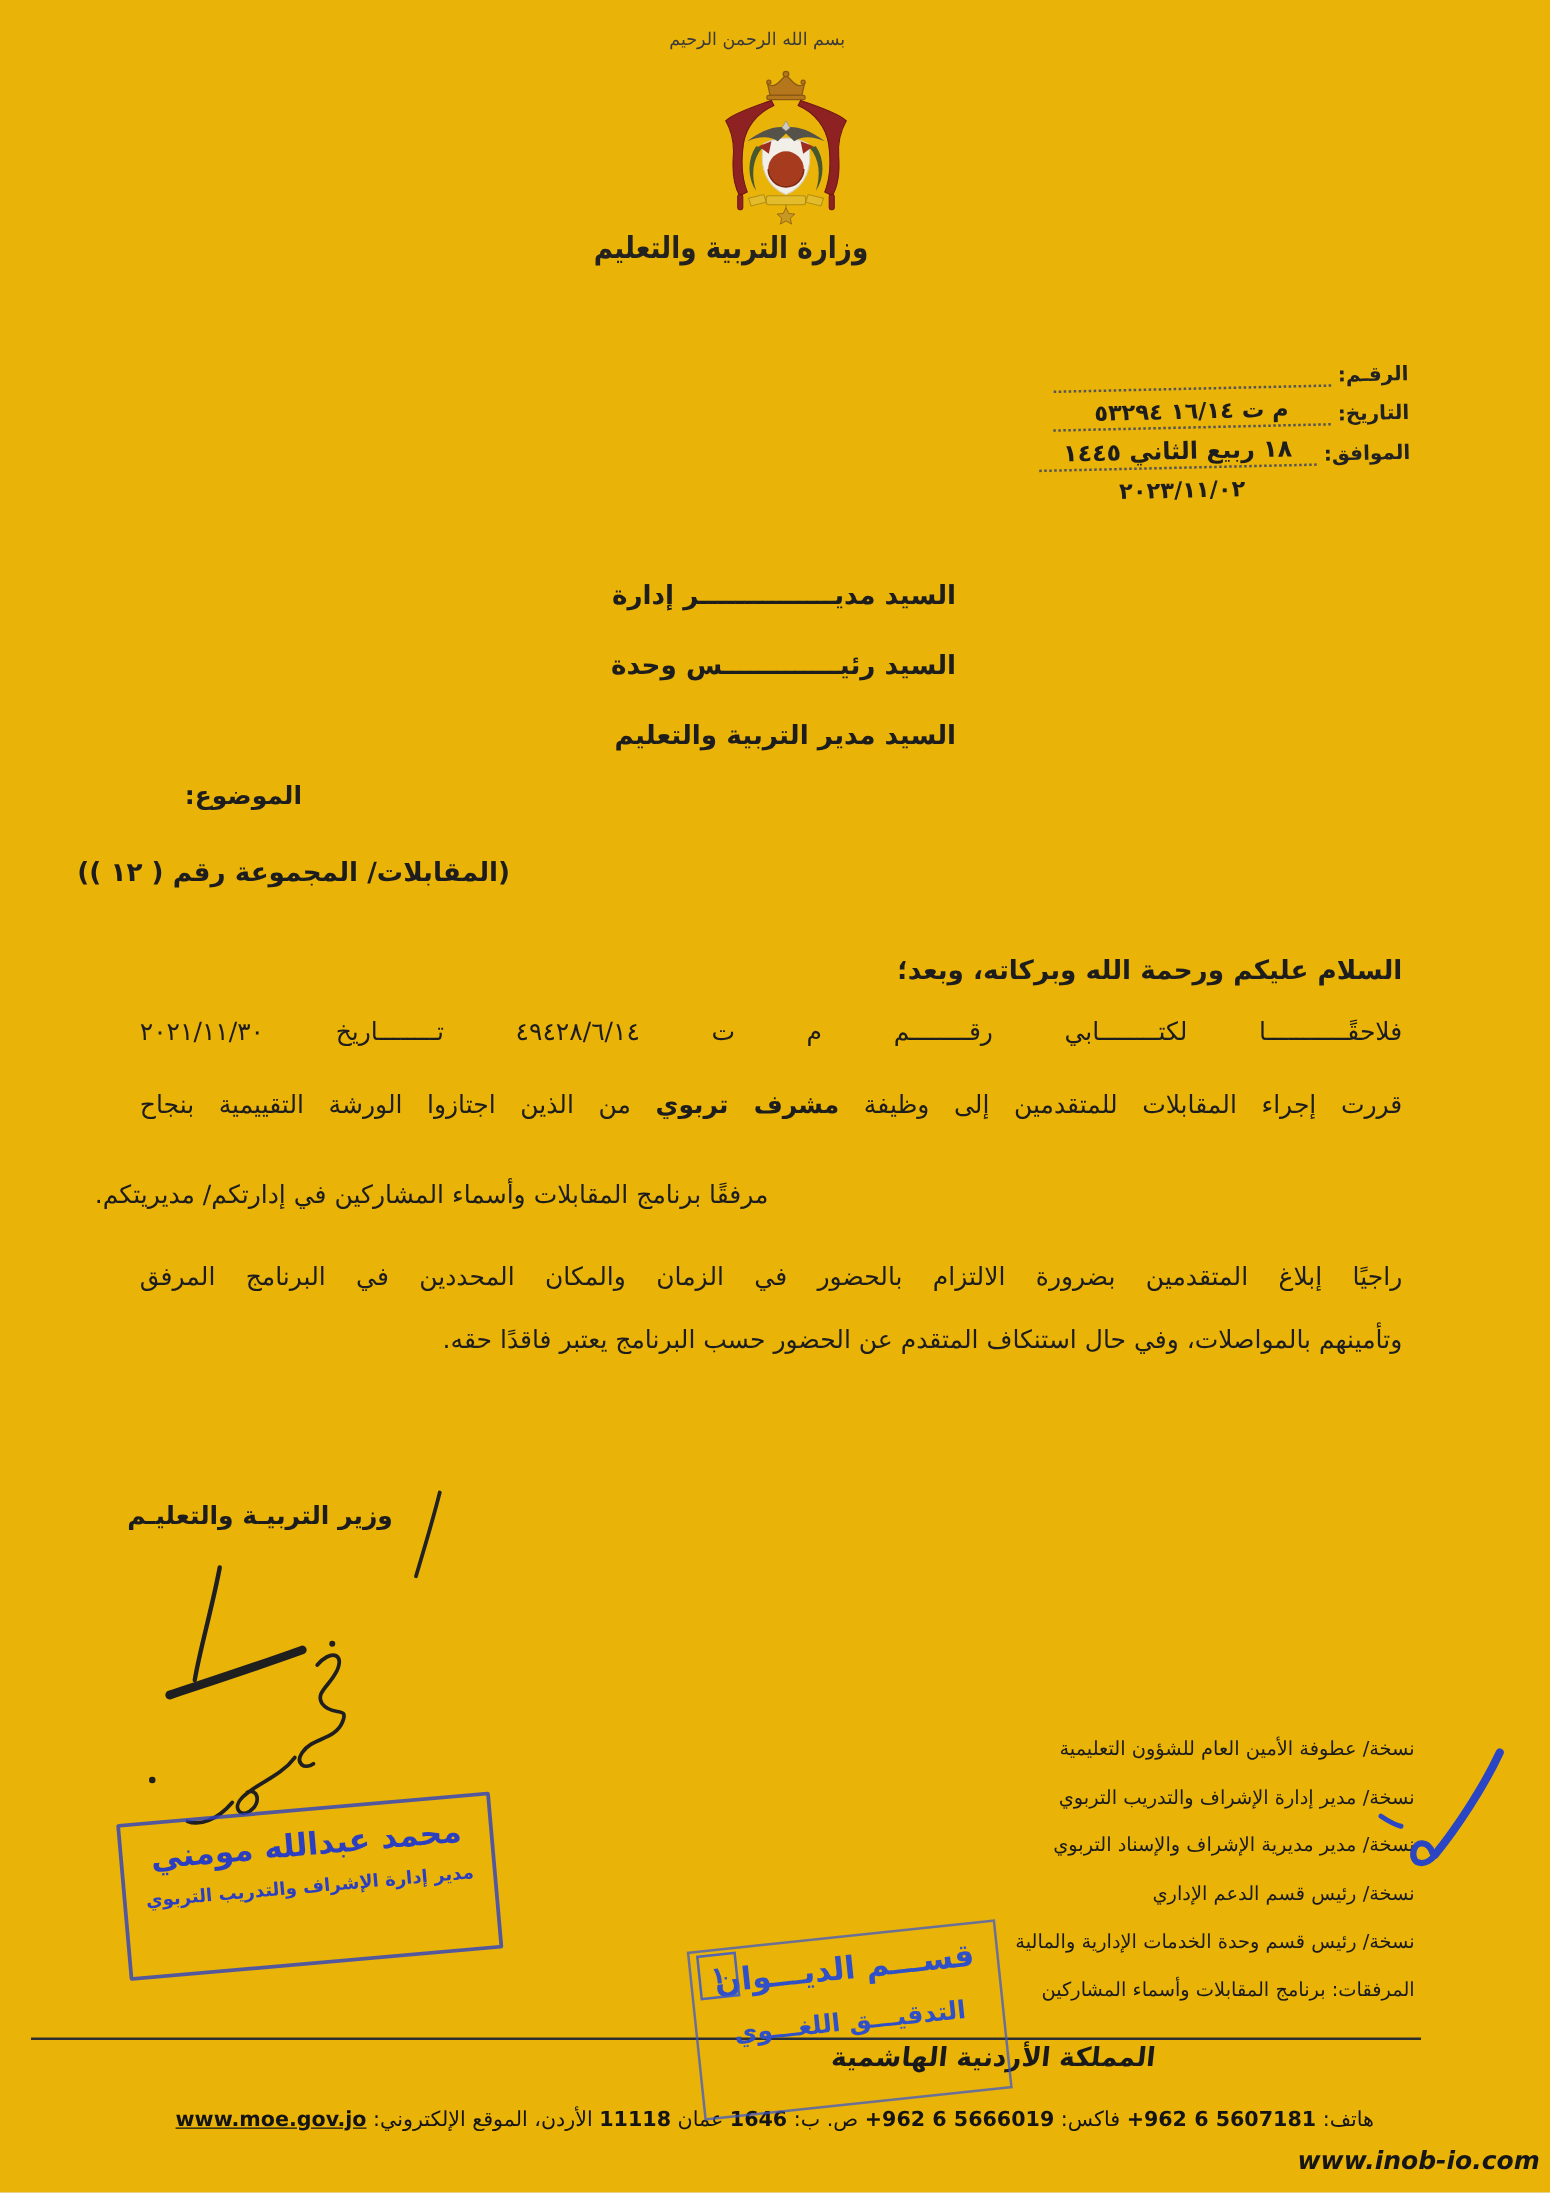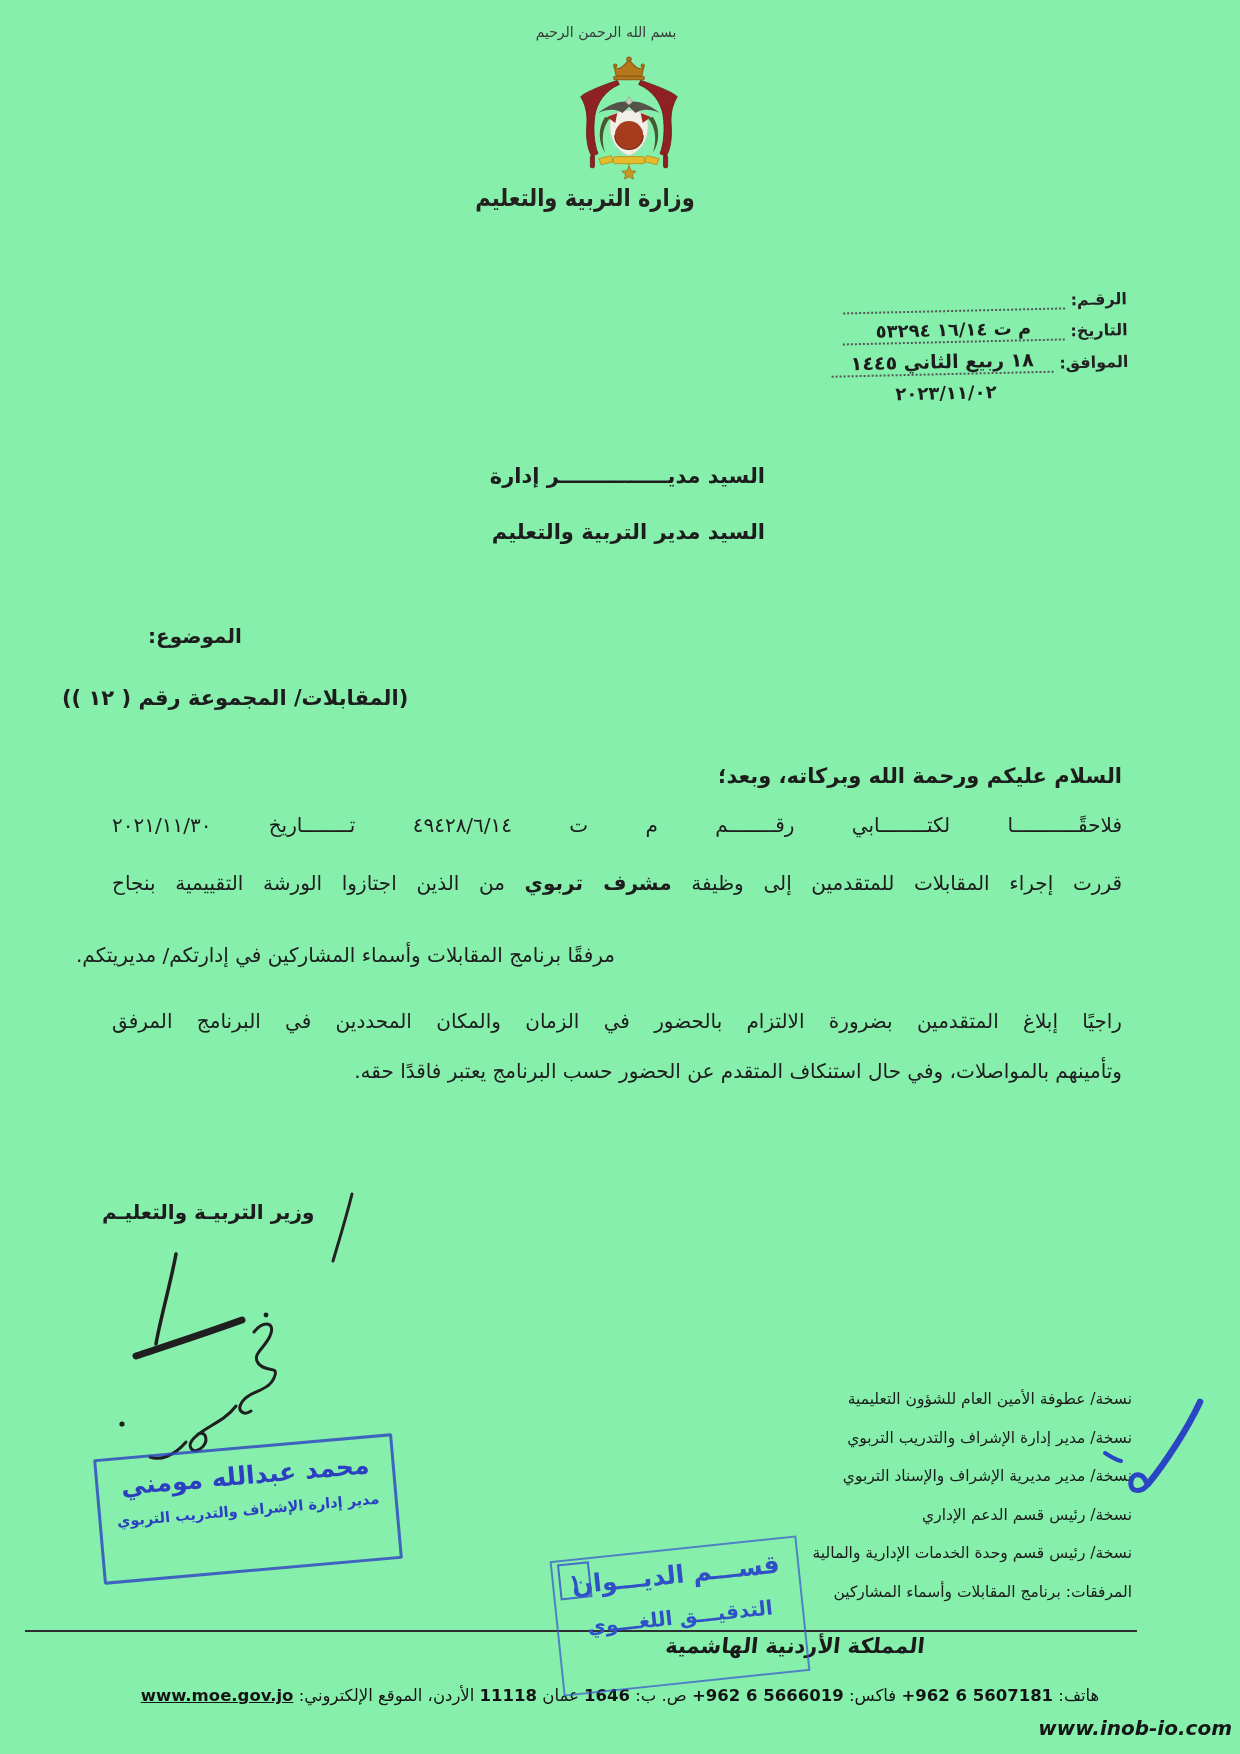--- a/index.html
+++ b/index.html
@@ -1,18 +1,18 @@
 <!DOCTYPE html>
 <html lang="ar" dir="rtl"><head>
 <meta charset="utf-8">
 <style>
   html,body{margin:0;padding:0;background:#e8e8e8;}
   .page{
     position:relative;width:1240px;height:1754px;margin:0 auto;
-    background:#86efac;overflow:hidden;
+    background:#eab308;overflow:hidden;
     font-family:"DejaVu Sans",sans-serif;color:#1d1d1d;direction:rtl;
   }
   .abs{position:absolute;}
   
   .bismillah{top:24px;left:0;right:0;text-align:center;font-size:14px;color:#3a3a3a;transform:translateX(-14px);}
   .emblem{top:56px;left:560px;width:138px;height:124px;}
   .ministry-callig{top:186px;left:0;right:0;text-align:center;font-size:21px;font-weight:bold;color:#24221f;transform:translateX(-35px) scaleY(1.15);letter-spacing:-1px;}
   
   .refblock{top:288px;right:112px;width:315px;transform:rotate(-1.3deg);transform-origin:right center;font-size:16px;}
   .ref-row{display:flex;align-items:flex-end;margin-bottom:7px;}
@@ -134,20 +134,21 @@
       <span class="ref-label">الموافق:</span>
       <span class="ref-val big">١٨ ربيع الثاني ١٤٤٥</span>
     </div>
     <div class="ref-row greg-row">
       <span class="greg">٢٠٢٣/١١/٠٢</span>
     </div>
   </div>
 
   <div class="abs addressees">
     <div>السيد مديـــــــــــــــر إدارة</div>
+    <div>السيد رئيـــــــــــــس وحدة</div>
     <div>السيد مدير التربية والتعليم</div>
   </div>
 
   <div class="abs subject-label">الموضوع:</div>
   <div class="abs subject-value">(المقابلات/ المجموعة رقم ( ١٢ ))</div>
 
   <div class="abs salutation">السلام عليكم ورحمة الله وبركاته، وبعد؛</div>
 
   <div class="abs bodyline just l-p1a">فلاحقًـــــــــــا لكتــــــــابي رقــــــــم م ت ٤٩٤٢٨/٦/١٤ تــــــــاريخ ٢٠٢١/١١/٣٠</div>
 

